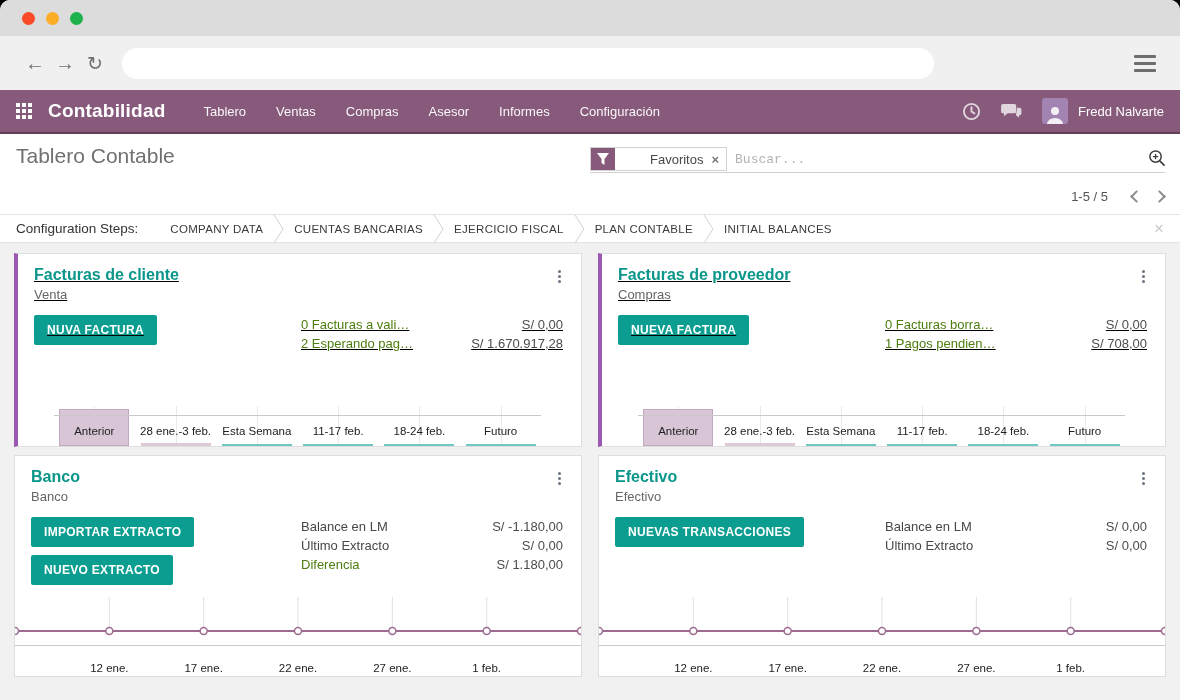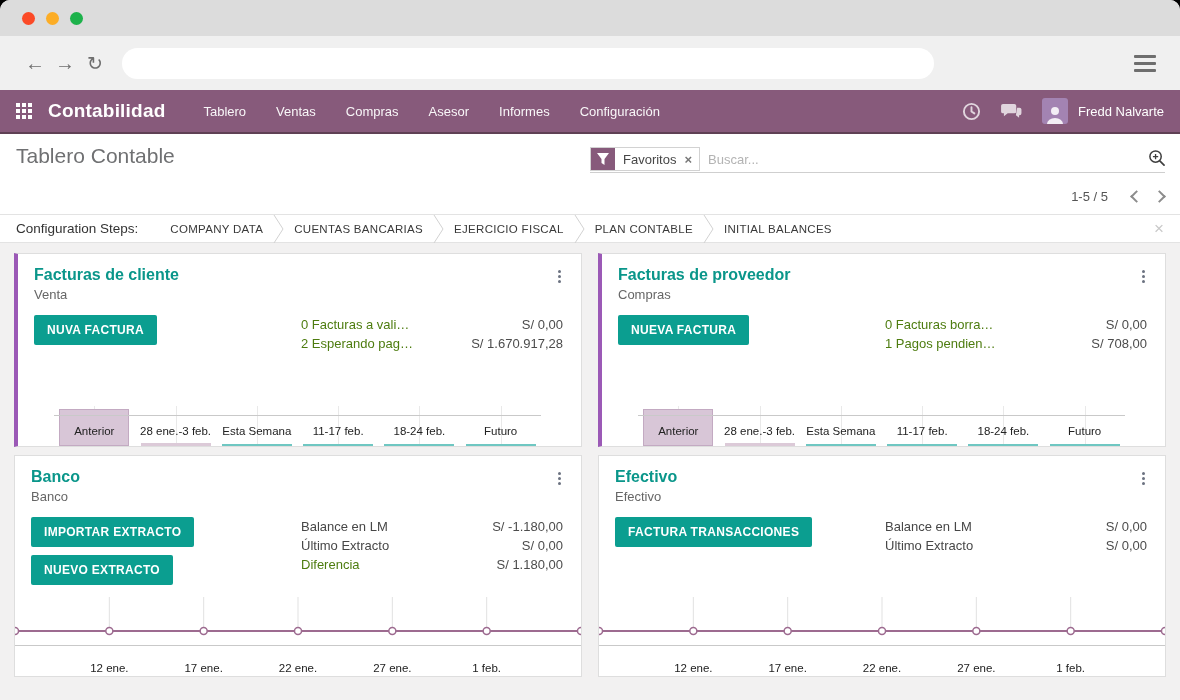--- a/index.html
+++ b/index.html
@@ -28,43 +28,43 @@
   .nav-icon { opacity:.75; cursor:pointer; display:flex; }
   .avatar { width:26px; height:26px; border-radius:3px; background:#a383b2; display:flex; align-items:flex-end; justify-content:center; overflow:hidden; }
   .username { font-size:13px; margin-left:-10px; }
 
   
   .control-panel { height:80px; background:#fff; position:relative; }
   .page-title { position:absolute; left:16px; top:10px; font-size:21px; color:#6f7072; }
   .searchbox { position:absolute; left:590px; right:15px; top:12px; height:27px; border-bottom:1px solid #cfcfcf; display:flex; align-items:center; }
   .facet { display:flex; align-items:stretch; border:1px solid #d2d2d2; height:24px; }
   .facet-icon { width:24px; background:#875A7B; display:flex; align-items:center; justify-content:center; }
-  .facet-label { font-size:13px; color:#474747; padding:0 8px; display:flex; align-items:center; }
+  .facet-label { font-size:13px; color:#474747; padding:0 8px; display:flex; align-items:center;margin-left:27px; }
   .facet-remove { font-size:13px; font-weight:bold; color:#777; padding:0 7px 0 0; display:flex; align-items:center; cursor:pointer; }
-  .search-input { flex:1; border:0; outline:0; font-size:13px; padding:0 8px; color:#333; background:transparent; font-family:Liberation Sans, sans-serif; }
+  .search-input { flex:1; border:0; outline:0; font-size:13px; padding:0 8px; color:#333; background:transparent; font-family:Liberation Mono, monospace; }
   .search-input::placeholder { color:#b3b3b3; }
   .search-more { cursor:pointer; display:flex; padding-bottom:3px; }
   .pager { position:absolute; right:16px; bottom:10px; display:flex; align-items:center; gap:14px; }
   .pager-text { font-size:13px; color:#555; margin-right:10px; }
   .chev { width:9px; height:9px; border-left:2px solid #8c8c8c; border-bottom:2px solid #8c8c8c; cursor:pointer; }
   .chev.left { transform:rotate(45deg); }
   .chev.right { transform:rotate(-135deg); }
 
   
   .config-bar { height:29px; background:#fff; border-top:1px solid #e3e3e3; border-bottom:1px solid #e3e3e3; display:flex; align-items:center; padding:0 16px; }
   .config-label { font-size:13.5px; color:#333; margin-right:22px; }
   .steps { display:flex; align-items:center; }
   .step { font-size:11.5px; color:#3a3a3a; letter-spacing:.3px; cursor:pointer; padding:0 10px; }
   .step-sep { display:flex; }
   .config-close { margin-left:auto; color:#c9c9c9; font-size:17px; cursor:pointer; line-height:1; }
 
   
   .content { height:448px; padding:10px 14px 12px; display:grid; grid-template-columns:1fr 1fr; grid-template-rows:194px 222px; gap:8px 16px; }
   .card { background:#fff; border:1px solid #dedede; position:relative; padding:12px 16px; overflow:hidden; }
-  .card.accent { border-left:4px solid #9b59b6; }
+  .card.accent { border-left:4px solid #9b59b6;text-decoration:underline; }
   .card-title { font-size:16px; font-weight:bold; color:#0a968a; cursor:pointer; }
   .card-subtitle { font-size:13px; color:#666; margin-top:3px; }
   .kebab { position:absolute; top:14px; right:16px; display:flex; flex-direction:column; gap:2px; cursor:pointer; padding:2px 4px; }
   .kebab i { width:3px; height:3px; background:#6b7280; border-radius:50%; }
   .card-body { margin-top:13px; display:flex; justify-content:space-between; }
   .btn-col { display:flex; flex-direction:column; align-items:flex-start; gap:8px; }
   .tbtn { background:#0b9e90; color:#fff; border:0; font-size:12px; font-weight:bold; letter-spacing:.3px; padding:8px 13px; border-radius:2px; cursor:pointer; font-family:inherit; }
   .stats { width:262px; font-size:13px; margin-right:2px; }
   .stat-row { display:flex; justify-content:space-between; line-height:19px; }
   .stat-label { color:#474747; }
@@ -396,21 +396,21 @@
     <div class="card">
       <div class="card-title">Efectivo</div>
       <div class="card-subtitle">Efectivo</div>
       <div class="kebab">
           <i></i>
           <i></i>
           <i></i>
         </div>
       <div class="card-body">
         <div class="btn-col">
-          <button class="tbtn">FACTURA TRANSACCIONES</button>
+          <button class="tbtn">NUEVAS TRANSACCIONES</button>
         </div>
         <div class="stats">
           <div class="stat-row">
             <span class="stat-label">Balance en LM</span>
             <span class="stat-value">S/ 0,00</span>
           </div>
           <div class="stat-row">
             <span class="stat-label">Último Extracto</span>
             <span class="stat-value">S/ 0,00</span>
           </div>

